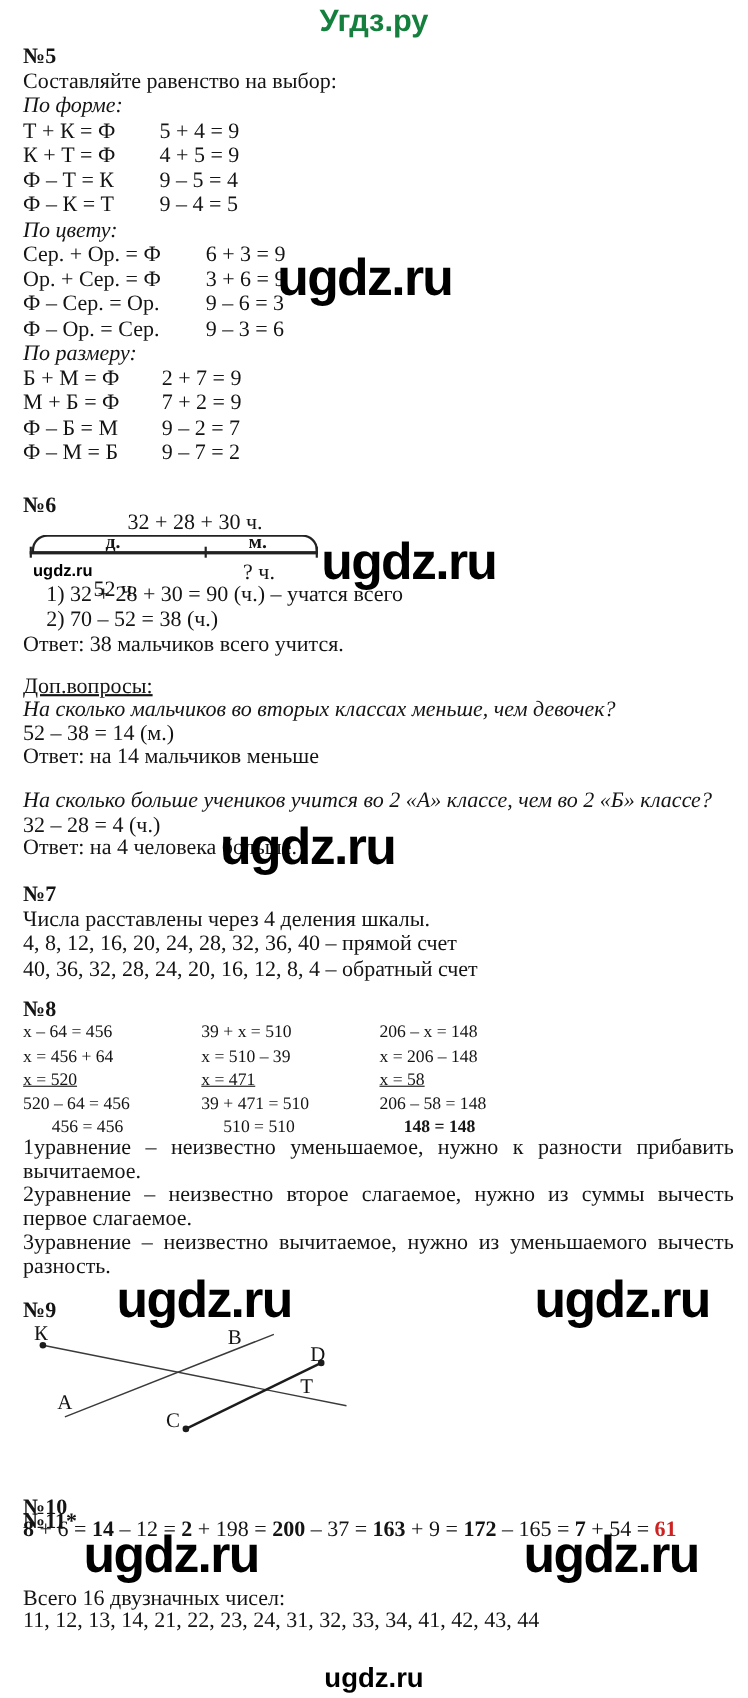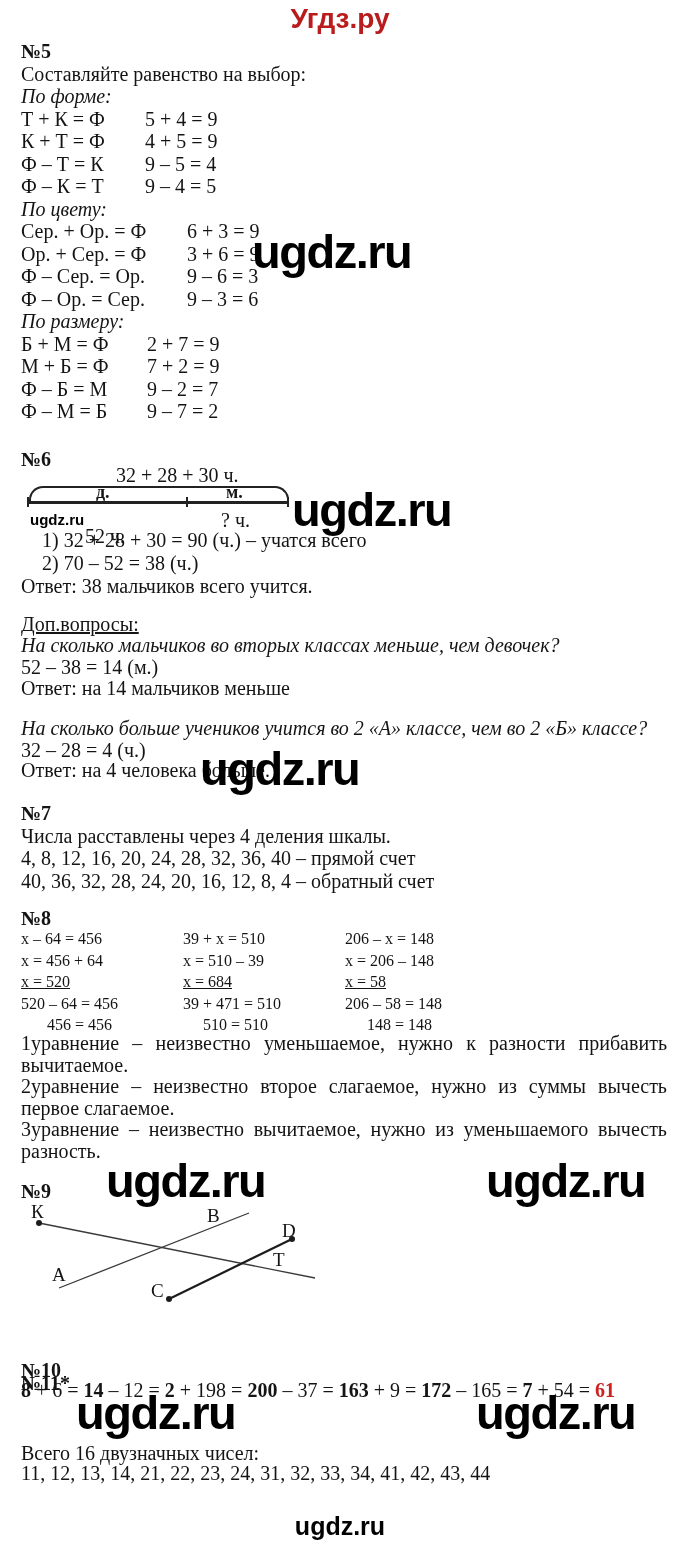--- a/index.html
+++ b/index.html
@@ -3,21 +3,21 @@
 <meta charset="utf-8">
 <style>
   html,body{margin:0;padding:0;background:#fff;}
   .page{position:relative;width:680px;height:1544px;background:#fff;overflow:hidden;
         font-family:"Liberation Serif",serif;color:#141414;}
   .abs{position:absolute;}
   .serif{font-family:"Liberation Serif",serif;font-size:20px;line-height:22.5px;white-space:nowrap;}
   .b{font-weight:bold;}
   .i{font-style:italic;}
   .u{text-decoration:underline;}
-  .site-title{font-family:"Liberation Sans",sans-serif;font-weight:700;font-size:28px;color:#b91c1c;
+  .site-title{font-family:"Liberation Sans",sans-serif;font-weight:700;font-size:28px;color:#15803d;
               width:100%;text-align:center;}
   .wm{font-family:"Liberation Sans",sans-serif;font-weight:900;font-size:47px;line-height:0.9;
       letter-spacing:-1.5px;color:#000;white-space:nowrap;}
   .wm-small{font-family:"Liberation Sans",sans-serif;font-weight:700;font-size:15px;color:#000;}
   .footer-wm{font-family:"Liberation Sans",sans-serif;font-weight:700;font-size:25px;color:#000;
              width:100%;text-align:center;}
   .eq-c1a{display:inline-block;width:124px;}
   .eq-c1b{display:inline-block;width:166px;}
   .eq-c1c{display:inline-block;width:126px;}
   .col8{display:inline-block;}
@@ -89,23 +89,23 @@
     <div class="b">№7</div>
     <div>Числа расставлены через 4 деления шкалы.</div>
     <div>4, 8, 12, 16, 20, 24, 28, 32, 36, 40 – прямой счет</div>
     <div>40, 36, 32, 28, 24, 20, 16, 12, 8, 4 – обратный счет</div>
   </div>
 
   <div class="abs serif b" style="top:907px;left:21px;">№8</div>
   <div class="abs" style="top:928px;left:21px;">
     <div class="row8"><span class="col8 w1">х – 64 = 456</span><span class="col8 w2">39 + х = 510</span><span class="col8">206 – х = 148</span></div>
     <div class="row8"><span class="col8 w1">х = 456 + 64</span><span class="col8 w2">х = 510 – 39</span><span class="col8">х = 206 – 148</span></div>
-    <div class="row8"><span class="col8 w1"><span class="u">х = 520</span></span><span class="col8 w2"><span class="u">х = 684</span></span><span class="col8"><span class="u">х = 58</span></span></div>
+    <div class="row8"><span class="col8 w1"><span class="u">х = 520</span></span><span class="col8 w2"><span class="u">х = 471</span></span><span class="col8"><span class="u">х = 58</span></span></div>
     <div class="row8"><span class="col8 w1">520 – 64 = 456</span><span class="col8 w2">39 + 471 = 510</span><span class="col8">206 – 58 = 148</span></div>
-    <div class="row8"><span class="col8 w1" style="padding-left:26px;box-sizing:border-box;">456 = 456</span><span class="col8 w2" style="padding-left:20px;box-sizing:border-box;">510 = 510</span><span class="col8" style="padding-left:22px;box-sizing:border-box;">148 = 148</span></div>
+    <div class="row8"><span class="col8 w1" style="padding-left:26px;box-sizing:border-box;">456 = 456</span><span class="col8 w2" style="padding-left:20px;box-sizing:border-box;">510 = 510</span><span class="col8" style="padding-left:22px;box-sizing:border-box;font-weight:bold;">148 = 148</span></div>
   </div>
   <div class="abs notes" style="top:1033px;left:21px;">
     <p>1уравнение – неизвестно уменьшаемое, нужно к разности прибавить вычитаемое.</p>
     <p>2уравнение – неизвестно второе слагаемое, нужно из суммы вычесть первое слагаемое.</p>
     <p>3уравнение – неизвестно вычитаемое, нужно из уменьшаемого вычесть разность.</p>
   </div>
 
   <div class="abs serif b" style="top:1180px;left:21px;">№9</div>
   <svg class="abs" style="top:1197px;left:0;" width="680" height="125" viewBox="0 0 680 125">
     <line x1="39" y1="26" x2="315" y2="81" stroke="#3a3a3a" stroke-width="1.3"></line>

